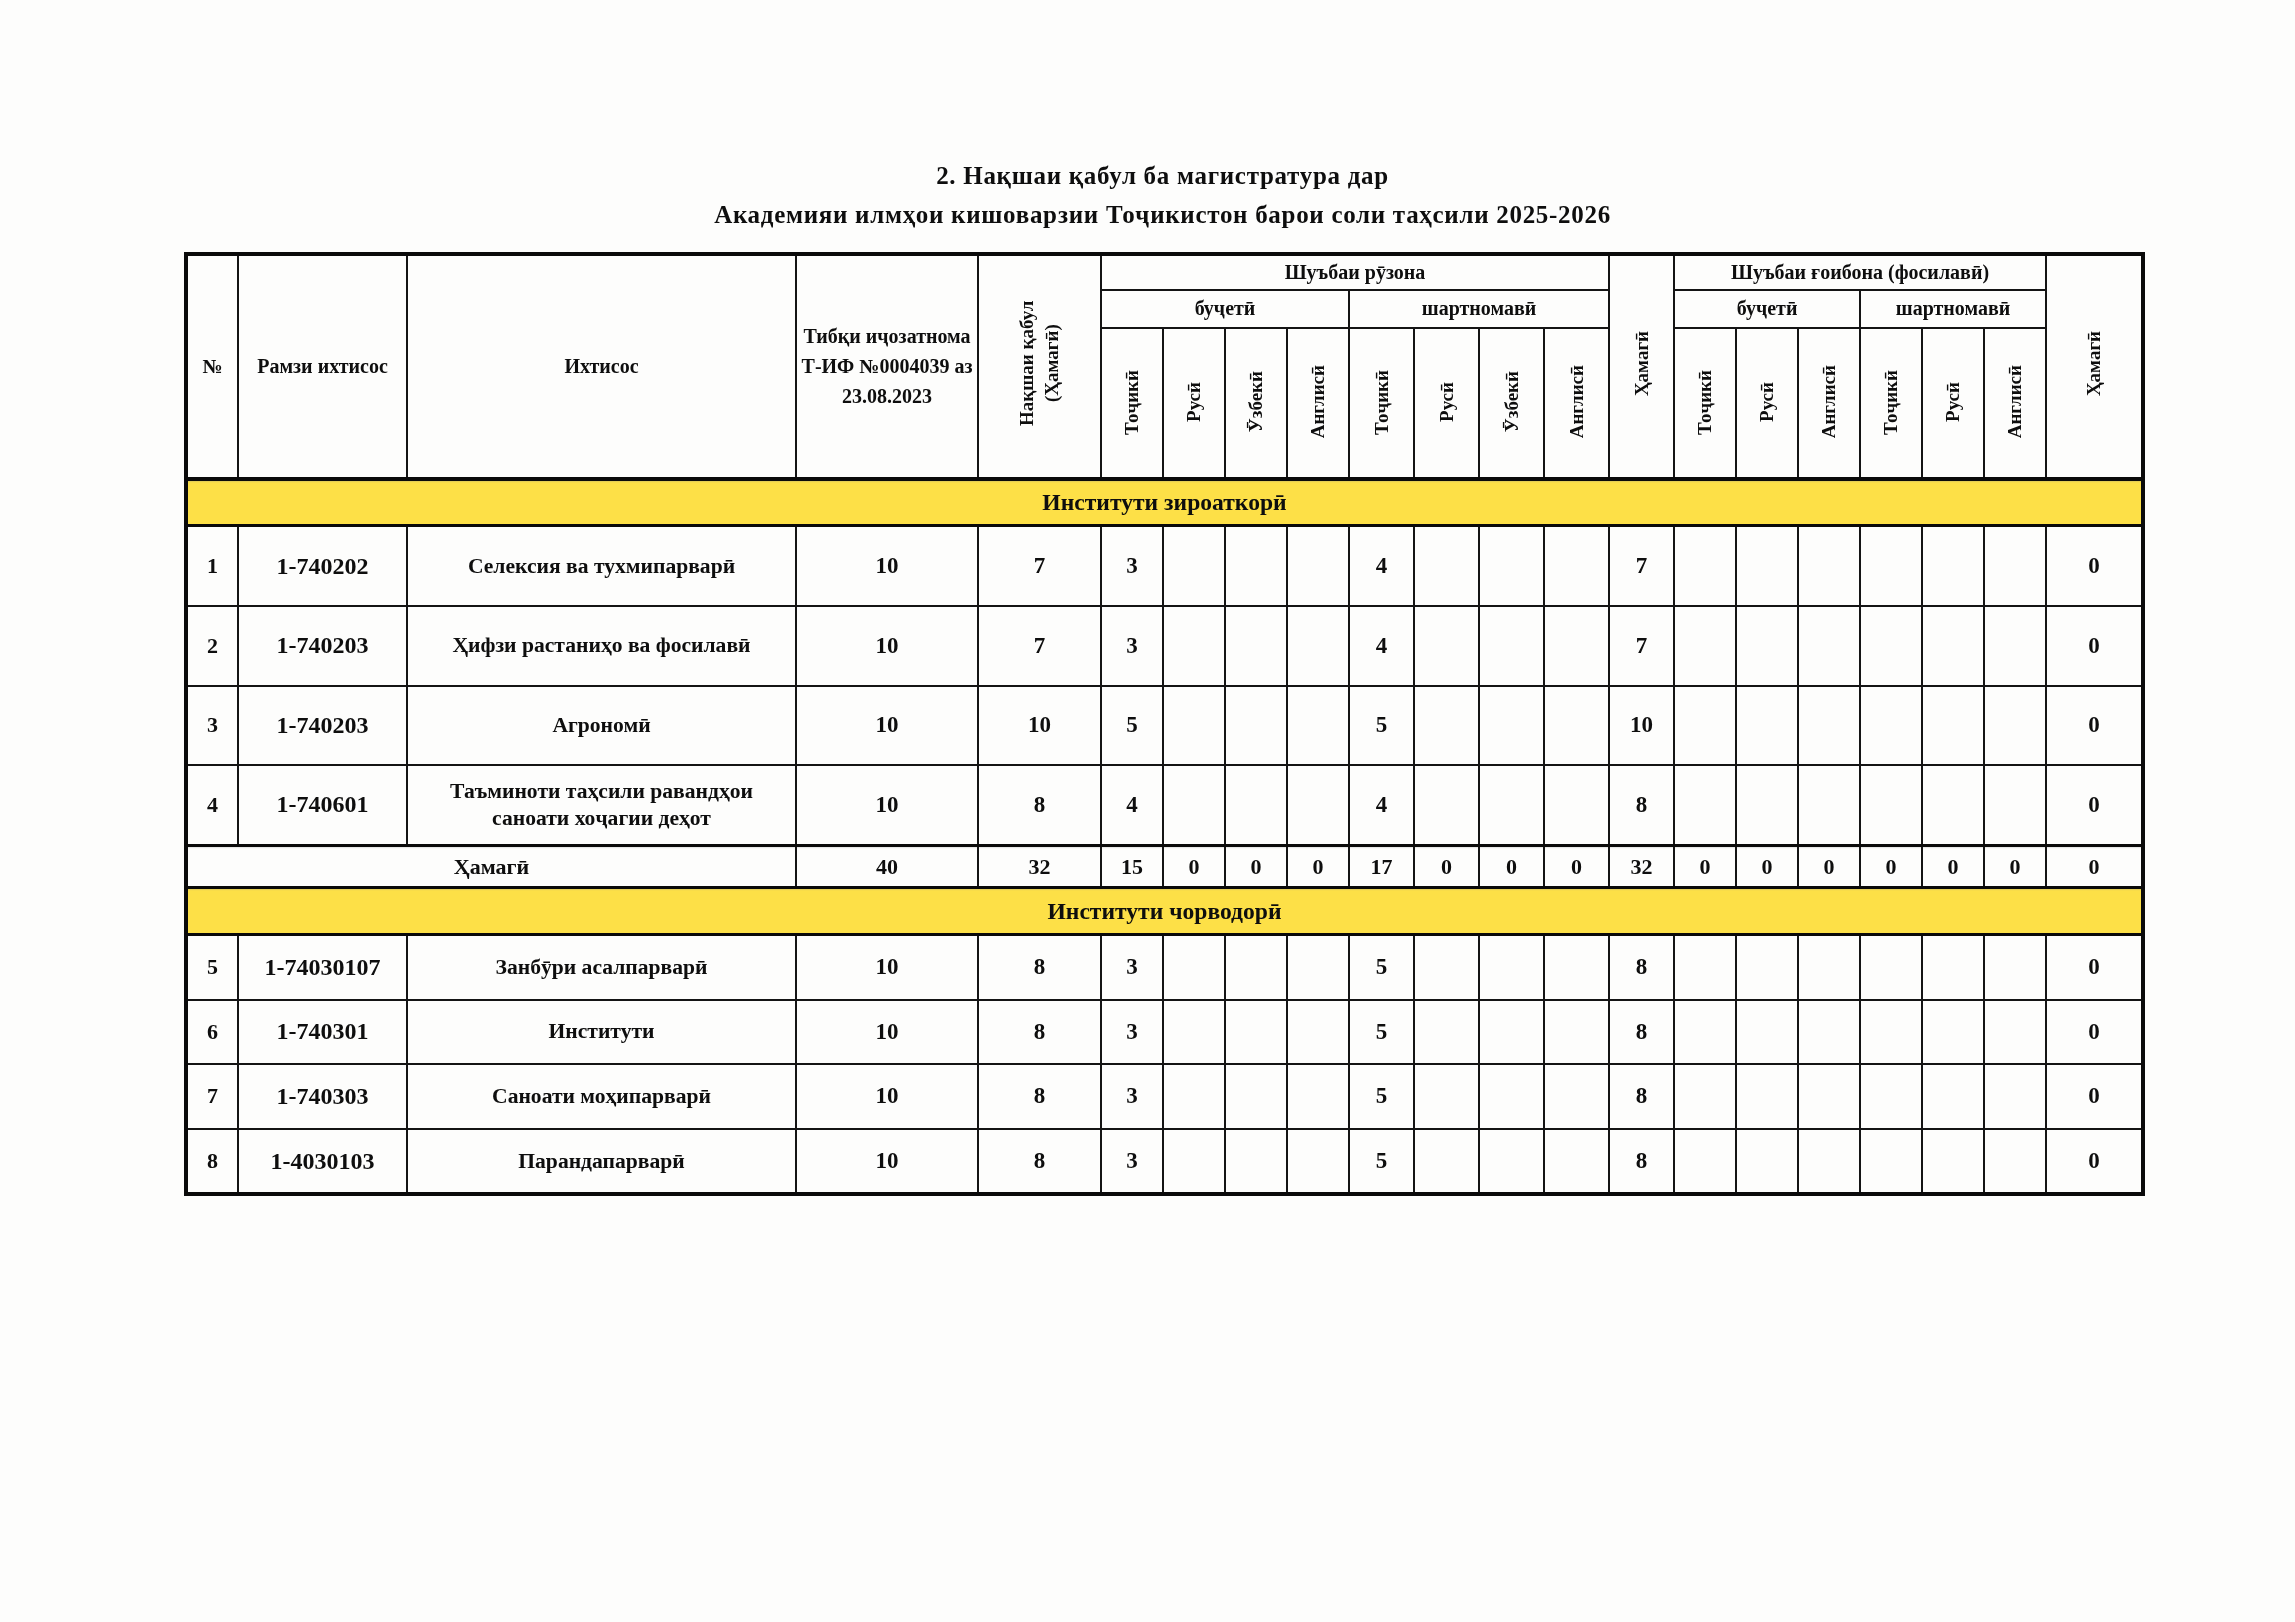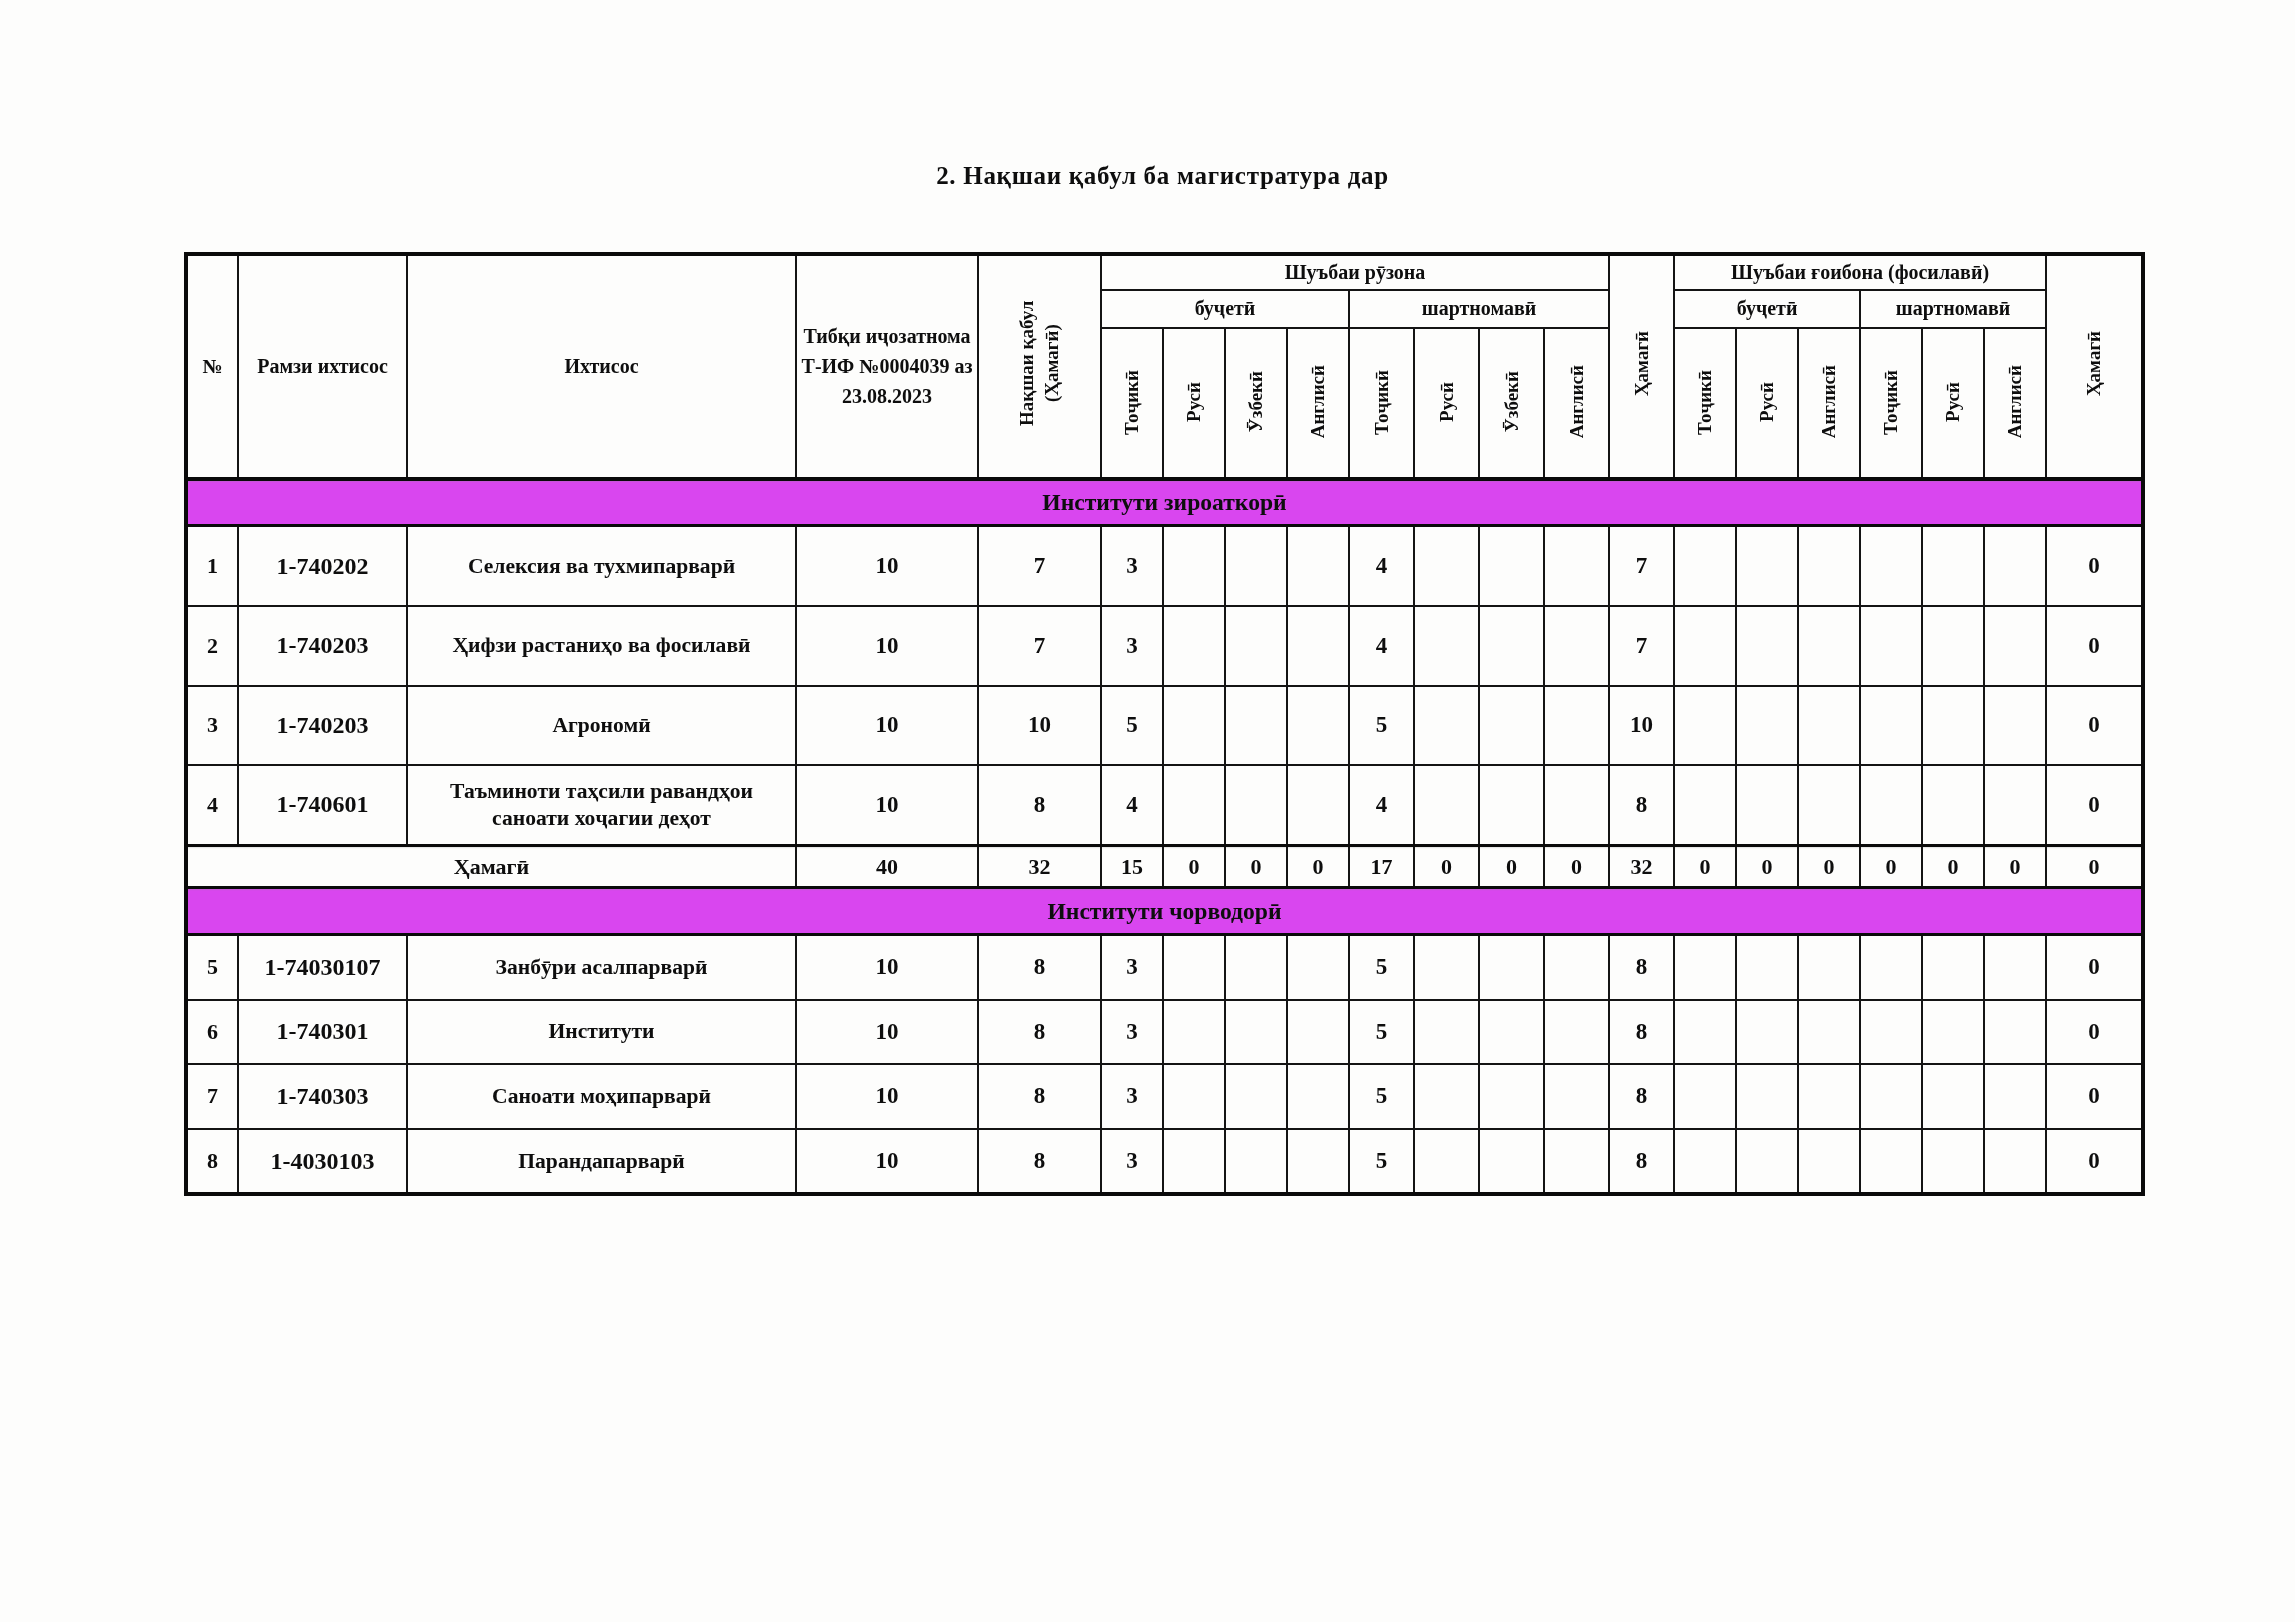--- a/index.html
+++ b/index.html
@@ -68,21 +68,21 @@
     max-height: 139px;
     line-height: 1.3;
   }
   tr.hdr-lang { border-bottom: 4.6px solid #0a0a0a; }
   
   tr.section-row td {
     height: 41px;
     font-size: 23.6px;
     border-top: 3.9px solid #0a0a0a;
     border-bottom: 3.9px solid #0a0a0a;
-    background: #d946ef;
+    background: #fde047;
   }
   tr.total-row td {
     height: 37px;
     font-size: 22px;
     border-top: 3.9px solid #0a0a0a;
     border-bottom: 3.9px solid #0a0a0a;
   }
   
   tr.row-tall td { height: 75px; }
   tr.row-short td { height: 60px; }
@@ -93,20 +93,21 @@
   
   tr.section-row td, tr.total-row td { box-shadow: inset 0 1.3px 0 #8a8a8a33; }
 </style>
 </head>
 <body>
 
 <div class="page">
 
   <div class="title-wrap">
     <div class="doc-title">2. Нақшаи қабул ба магистратура дар</div>
+    <div class="doc-subtitle">Академияи илмҳои кишоварзии Тоҷикистон барои соли таҳсили 2025-2026</div>
   </div>
 
   <table class="adm">
     <colgroup>
       <col style="width:52px">
         <col style="width:169px">
         <col style="width:389px">
         <col style="width:182px">
         <col style="width:123px">
       <col style="width:62px">

